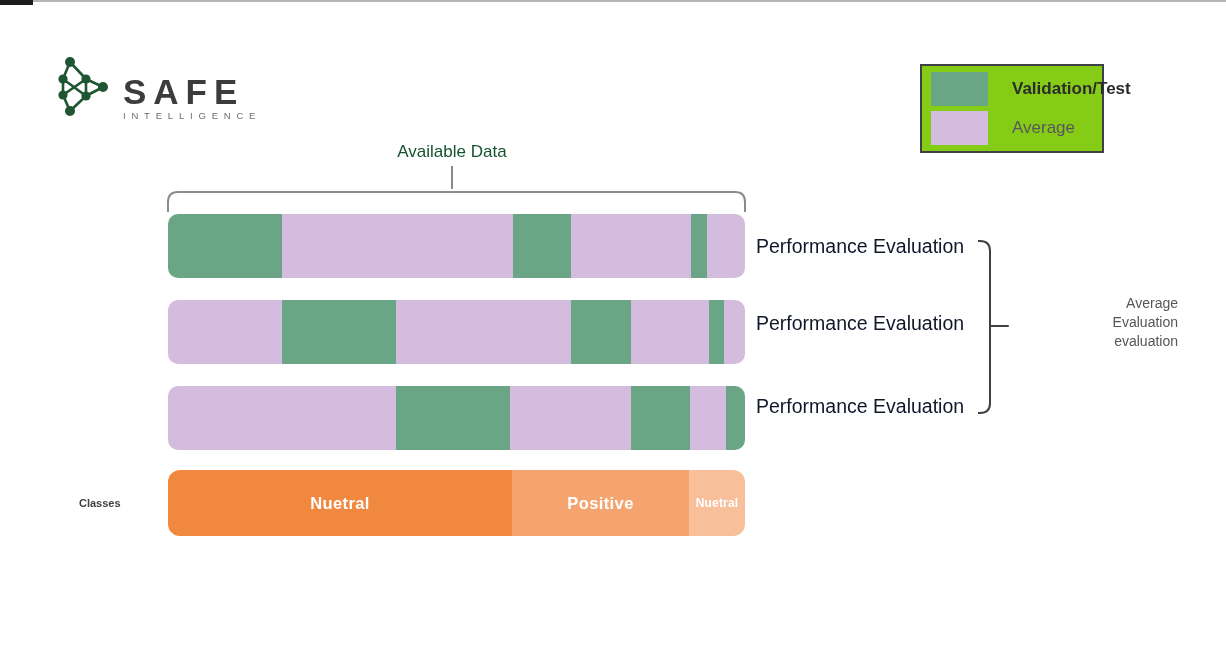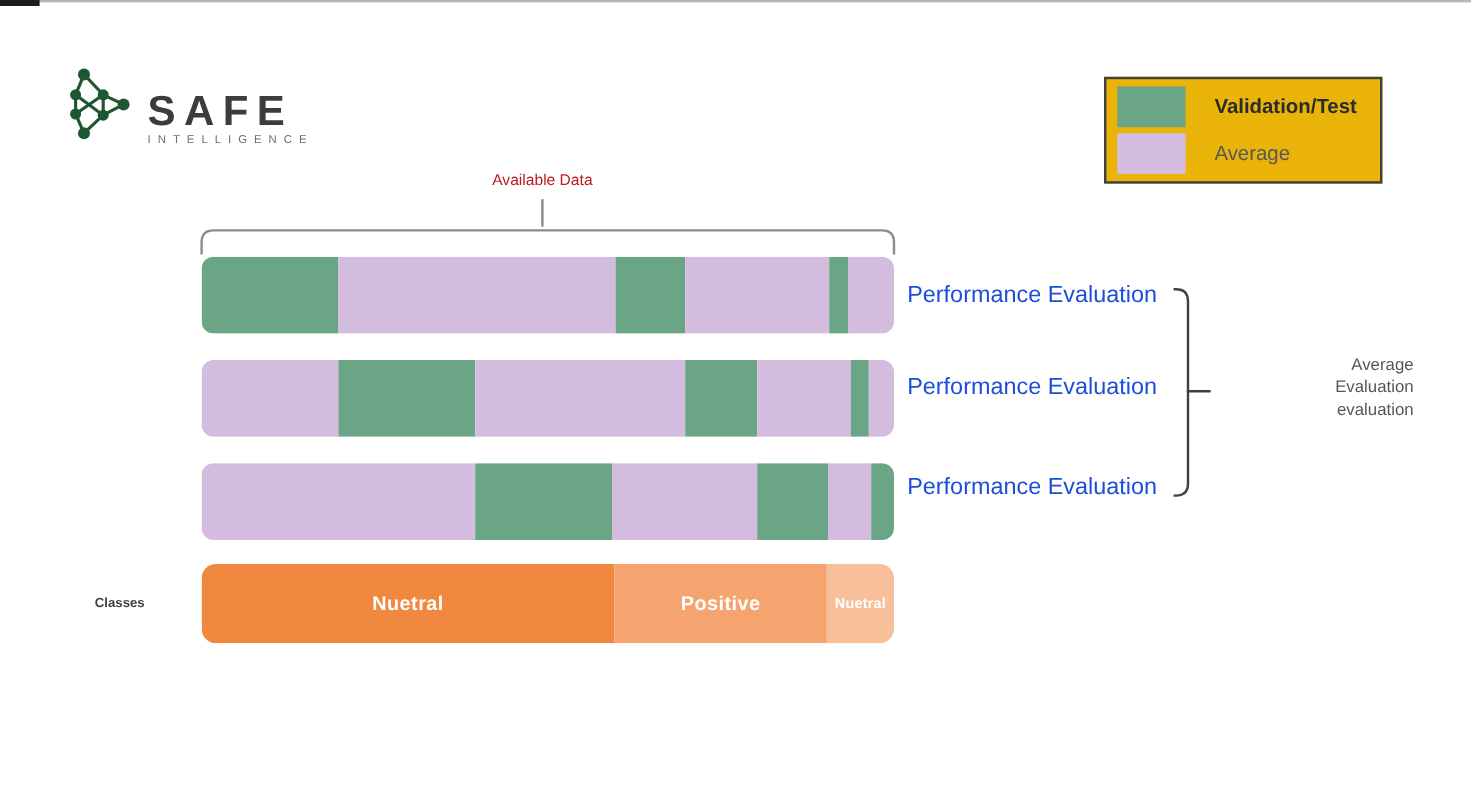--- a/index.html
+++ b/index.html
@@ -16,47 +16,47 @@
   .logo { position:absolute; left:54px; top:55px; display:flex; align-items:flex-end; gap:13px; }
   .logo-text .brand {
     font-size:35px; font-weight:700; letter-spacing:7px; color:#3b3c3e; line-height:32px;
   }
   .logo-text .brand-sub {
     margin-top:3px; font-size:9.5px; letter-spacing:5.8px; color:#6d6e71; line-height:10px;
   }
 
   
   .legend {
-    position:absolute; left:920px; top:64px; width:232px; height:89px;
-    border:2px solid #3f4043; background:#eab308; box-sizing:border-box;
+    position:absolute; left:920px; top:64px; width:184px; height:89px;
+    border:2px solid #3f4043; background:#84cc16; box-sizing:border-box;
   }
   .legend-row { position:absolute; left:9px; display:flex; align-items:center; }
   .legend-row.r1 { top:6px; }
   .legend-row.r2 { top:45px; }
   .legend-swatch { width:57px; height:34px; }
   .legend-label  { margin-left:24px; font-size:17px; white-space:nowrap; }
   .legend-label.bold   { font-weight:700; color:#2b2b2d; }
   .legend-label.normal { font-weight:400; color:#58585a; }
 
   
   .available-label {
     position:absolute; left:352px; top:142px; width:200px; text-align:center;
-    font-size:13px; color:#b91c1c;
+    font-size:17px; color:#14532d;
   }
   .available-connector { position:absolute; left:451px; top:166px; width:2px; height:23px; background:#8a8b8e; }
   .available-bracket   { position:absolute; left:166px; top:189px; }
 
   
   #fold-rows { position:absolute; left:168px; top:214px; display:flex; flex-direction:column; gap:22px; }
   .fold-row  { position:relative; width:577px; height:64px; }
   .fold-bar  { display:flex; width:577px; height:64px; border-radius:10px; overflow:hidden; }
   .seg { height:100%; flex:none; }
   .fold-label {
     position:absolute; left:588px; top:50%; transform:translateY(-50%);
-    font-size:19.5px; color:#1d4ed8; white-space:nowrap;
+    font-size:19.5px; color:#0f172a; white-space:nowrap;
   }
   .fold-row:nth-child(2) .fold-label { top:calc(50% - 9px); }
   .fold-row:nth-child(3) .fold-label { top:calc(50% - 12px); }
 
   
   .average-bracket { position:absolute; left:978px; top:238px; }
   .average-label {
     position:absolute; left:1018px; top:294px; width:160px; text-align:right;
     font-size:14px; line-height:19px; color:#55565a;
   }

